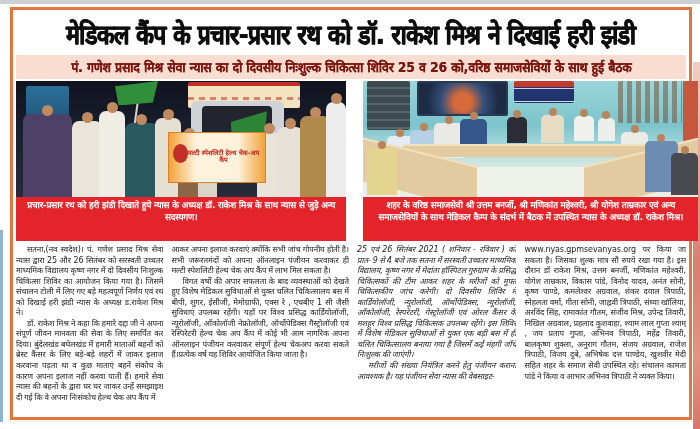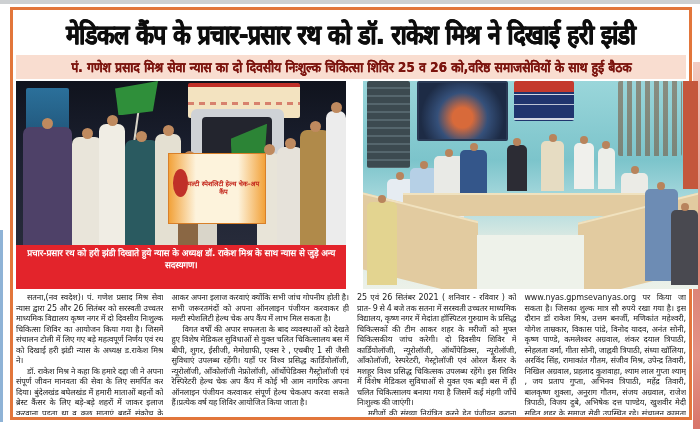--- a/index.html
+++ b/index.html
@@ -21,21 +21,21 @@
     font-size:27px;font-weight:bold;color:#0d0d0d;white-space:nowrap;
     transform:scaleX(.84);transform-origin:center;
     text-shadow:.6px 0 0 #0d0d0d,-.6px 0 0 #0d0d0d;
     letter-spacing:-.5px;
   }
   .subhead{flex:none;height:24px;margin:1px 0 2px;background:#f9ddd0;
     display:flex;align-items:center;justify-content:center;overflow:hidden;}
   .subhead span{font-size:13.5px;font-weight:bold;color:#7c150f;white-space:nowrap;
     transform:scaleX(.9);transform-origin:center;text-shadow:.3px 0 0 #7c150f;}
 
-  .photos-row{flex:none;height:208px;display:flex;gap:17px;}
+  .photos-row{flex:none;height:160px;display:flex;gap:17px;}
   figure{margin:0;display:flex;flex-direction:column;overflow:hidden;}
   .fig-left{flex:0 0 49.3%;}
   .fig-right{flex:0 0 50%;}
   .photo{position:relative;flex:1;overflow:hidden;}
   .caption{flex:none;background:#e3242b;color:#ffffff;font-weight:bold;
     font-size:8.8px;line-height:1.3;text-align:center;padding:3px 5px 18px;letter-spacing:-.2px;}
 
   
   .ph-night{background:linear-gradient(180deg,#10131d 0%,#1b2030 45%,#272b3a 100%);}
   .shape{position:absolute;}
@@ -72,21 +72,21 @@
   .t-left{left:-2%;top:60%;width:36%;height:36%;transform:skewY(14deg);}
   .t-right{left:64%;top:60%;width:40%;height:36%;transform:skewY(-14deg);}
   .floor{left:34%;top:74%;width:32%;height:26%;background:#eef2ea;}
   .mp{position:absolute;border-radius:5px 5px 0 0;}
   .mp::after{content:"";position:absolute;top:-7px;left:50%;margin-left:-4px;width:8px;height:8px;border-radius:50%;background:#b8845c;}
 
   .article-row{flex:1;display:flex;gap:8px;margin-top:4px;overflow:hidden;}
   .col{overflow:hidden;}
   .col1{flex:0 0 22%;}
   .col2{flex:0 0 26.5%;}
-  .col3{flex:0 0 23.8%;}
+  .col3{flex:0 0 23.8%;font-style:italic;}
   .col4{flex:1;}
   .col p{margin:0;font-size:8px;line-height:1.32;color:#222;text-align:justify;text-indent:11px;
     word-spacing:-.5px;letter-spacing:-.1px;}
 </style>
 </head>
 <body>
 
 <div class="top-strip"></div>
 <div class="left-sliver"></div>
 <div class="right-sliver"></div>
@@ -151,20 +151,21 @@
           <i class="mp" style="left:29%;top:33%;width:8%;height:30%;background:#34568a"></i>
           <i class="mp" style="left:77%;top:44%;width:8%;height:32%;background:#ebebe6"></i>
           <div class="shape table t-back"></div>
           <div class="shape table t-left"></div>
           <div class="shape table t-right"></div>
           <div class="shape floor"></div>
           <i class="mp" style="left:1%;top:58%;width:9%;height:40%;background:#e3d490"></i>
           <i class="mp" style="left:84%;top:52%;width:10%;height:44%;background:#6d8cb4"></i>
           <i class="mp" style="left:92%;top:62%;width:8%;height:36%;background:#494950"></i>
         </div>
+        <figcaption class="caption">शहर के वरिष्ठ समाजसेवी श्री उत्तम बनर्जी, श्री मणिकांत महेश्वरी, श्री योगेश ताम्रकार एवं अन्य समाजसेवियों के साथ मेडिकल कैम्प के संदर्भ में बैठक में उपस्थित न्यास के अध्यक्ष डॉ. राकेश मिश्र।</figcaption>
       </figure>
 
     </div>
 
     <div class="article-row">
       <div class="col col1">
         <p>सतना,(नव स्वदेश)। पं. गणेश प्रसाद मिश्र सेवा न्यास द्वारा 25 और 26 सितंबर को सरस्वती उच्चतर माध्यमिक विद्यालय कृष्ण नगर में दो दिवसीय निःशुल्क चिकित्सा शिविर का आयोजन किया गया है। जिसमें संचालन टोली में लिए गए बड़े महत्वपूर्ण निर्णय एवं रथ को दिखाई हरी झंडी न्यास के अध्यक्ष ड.राकेश मिश्र ने।</p>
         <p>डॉ. राकेश मिश्र ने कहा कि हमारे दद्दा जी ने अपना संपूर्ण जीवन मानवता की सेवा के लिए समर्पित कर दिया। बुंदेलखंड बघेलखंड में हमारी माताओं बहनों को ब्रेस्ट कैंसर के लिए बड़े-बड़े शहरों में जाकर इलाज करवाना पड़ता था व कुछ माताएं बहनें संकोच के कारण अपना इलाज नहीं करवा पाती हैं। हमारे सेवा न्यास की बहनों के द्वारा घर घर जाकर उन्हें समझाइश दी गई कि वे अपना निःसंकोच हेल्थ चेक अप कैंप में</p>
       </div>
       <div class="col col2">

